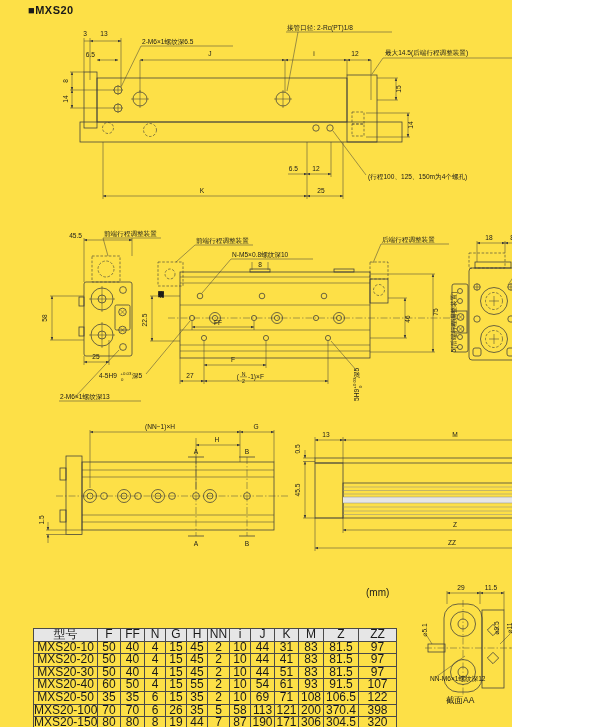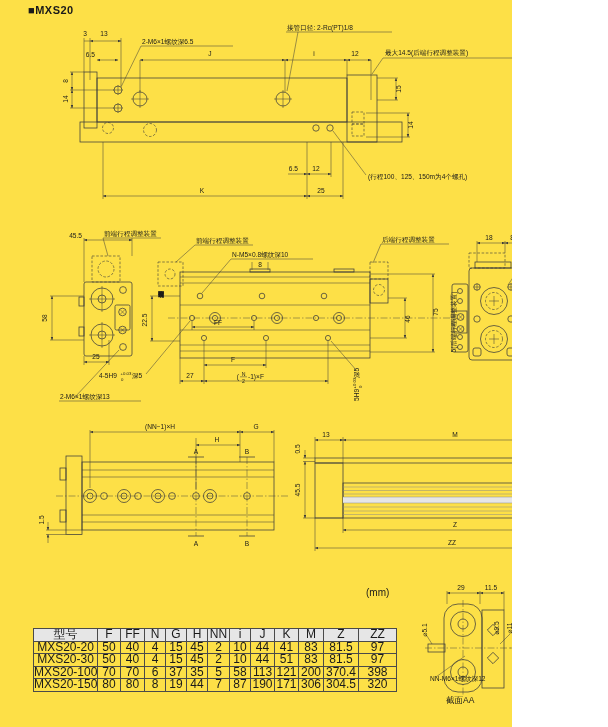--- a/index.html
+++ b/index.html
@@ -511,20 +511,35 @@
       <th>i</th>
       <th>J</th>
       <th>K</th>
       <th>M</th>
       <th>Z</th>
       <th>ZZ</th>
     </tr>
   </thead>
   <tbody>
     <tr>
+      <td>MXS20-10</td>
+          <td>50</td>
+          <td>40</td>
+          <td>4</td>
+          <td>15</td>
+          <td>45</td>
+          <td>2</td>
+          <td>10</td>
+          <td>44</td>
+          <td>31</td>
+          <td>83</td>
+          <td>81.5</td>
+          <td>97</td>
+    </tr>
+    <tr>
       <td>MXS20-20</td>
           <td>50</td>
           <td>40</td>
           <td>4</td>
           <td>15</td>
           <td>45</td>
           <td>2</td>
           <td>10</td>
           <td>44</td>
           <td>41</td>
@@ -541,25 +556,55 @@
           <td>45</td>
           <td>2</td>
           <td>10</td>
           <td>44</td>
           <td>51</td>
           <td>83</td>
           <td>81.5</td>
           <td>97</td>
     </tr>
     <tr>
+      <td>MXS20-40</td>
+          <td>60</td>
+          <td>50</td>
+          <td>4</td>
+          <td>15</td>
+          <td>55</td>
+          <td>2</td>
+          <td>10</td>
+          <td>54</td>
+          <td>61</td>
+          <td>93</td>
+          <td>91.5</td>
+          <td>107</td>
+    </tr>
+    <tr>
+      <td>MXS20-50</td>
+          <td>35</td>
+          <td>35</td>
+          <td>6</td>
+          <td>15</td>
+          <td>35</td>
+          <td>2</td>
+          <td>10</td>
+          <td>69</td>
+          <td>71</td>
+          <td>108</td>
+          <td>106.5</td>
+          <td>122</td>
+    </tr>
+    <tr>
       <td>MXS20-100</td>
           <td>70</td>
           <td>70</td>
           <td>6</td>
-          <td>37</td>
+          <td>26</td>
           <td>35</td>
           <td>5</td>
           <td>58</td>
           <td>113</td>
           <td>121</td>
           <td>200</td>
           <td>370.4</td>
           <td>398</td>
     </tr>
     <tr>

